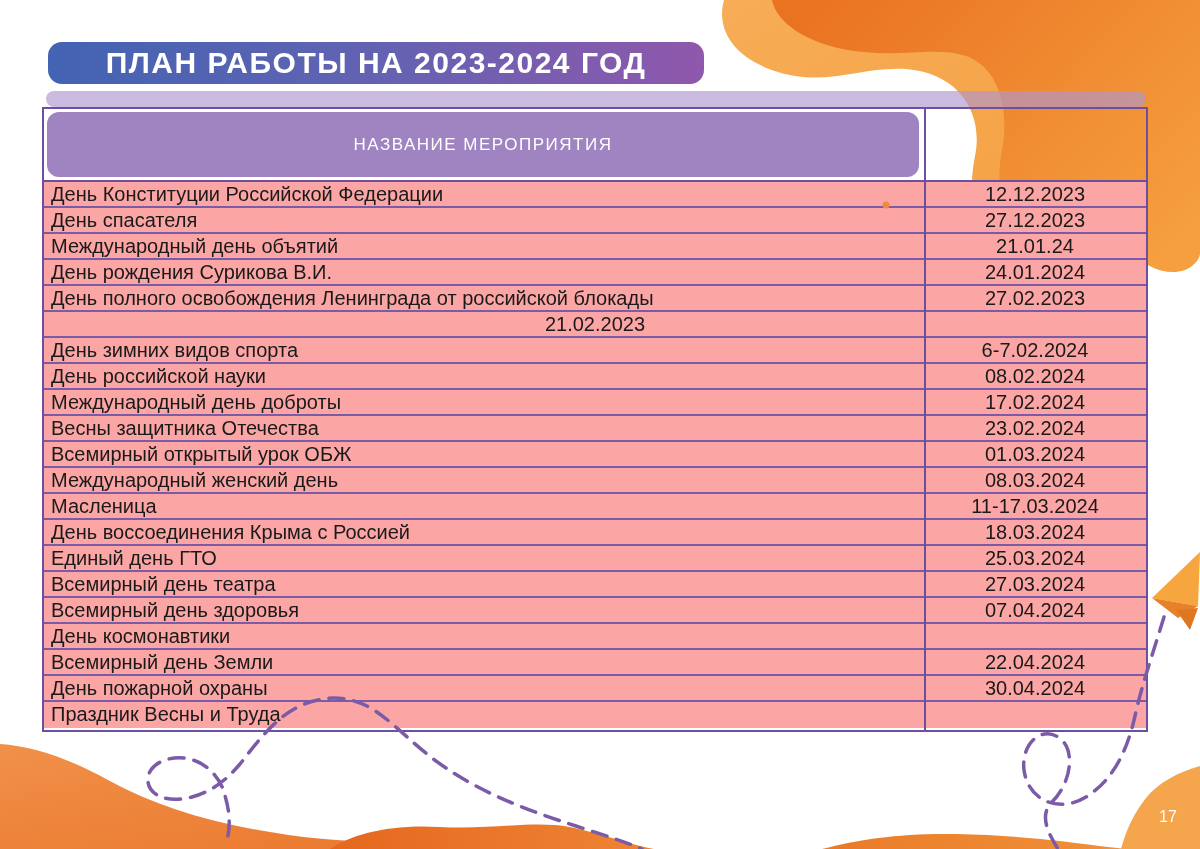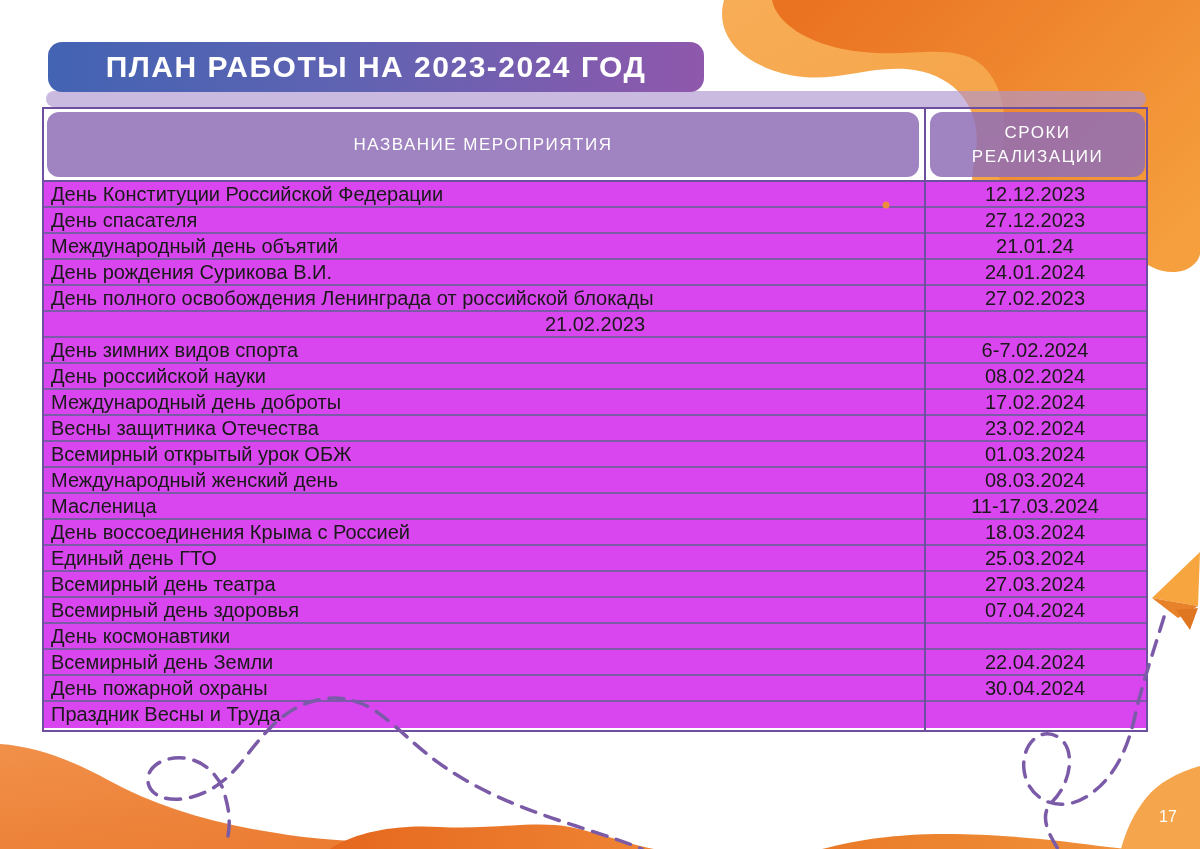--- a/index.html
+++ b/index.html
@@ -6,21 +6,21 @@
   html,body { width:1200px; height:849px; background:#ffffff; overflow:hidden;
               font-family:"Liberation Sans", sans-serif; }
   #slide { position:relative; width:1200px; height:849px; background:#ffffff; overflow:hidden; }
 
   
   #bg-decor  { position:absolute; inset:0; z-index:0; pointer-events:none; }
   #fg-decor  { position:absolute; inset:0; z-index:3; pointer-events:none; }
 
   
   #title-bar {
-    position:absolute; left:48px; top:42px; width:656px; height:50px; z-index:2;
+    position:absolute; left:48px; top:42px; width:656px; height:42px; z-index:2;
     border-radius:14px;
     background:linear-gradient(90deg,#4363b3 0%, #5f63b2 45%, #8f58ac 100%);
     display:flex; align-items:center; justify-content:center;
   }
   #title-bar .ttl {
     color:#ffffff; font-size:30px; font-weight:bold; letter-spacing:1.5px; white-space:nowrap;
   }
 
   
   #table-backcard {
@@ -43,21 +43,21 @@
   .header-card {
     position:absolute; top:3px; height:65px; border-radius:12px;
     background:rgba(143,111,183,0.85);
     display:flex; align-items:center; justify-content:center; text-align:center;
     color:#ffffff; font-size:17px; letter-spacing:1.5px; line-height:24px;
   }
   #header-card-name { left:3px;  width:872px; }
   #header-card-date { left:886px; width:215px; padding:0 20px; }
 
   #rows { position:relative; background:#ffffff; }
-  .row { display:flex; height:26px; border-bottom:2px solid #7b5ba8; background:#d946ef; }
+  .row { display:flex; height:26px; border-bottom:2px solid #7b5ba8; background:#fca5a5; }
   .row:last-child { border-bottom:none;flex-direction:column; }
   .row .name {
     flex:0 0 880px; padding-left:7px; font-size:20px; color:#1a1a1a;
     line-height:24px; white-space:nowrap; overflow:hidden;
   }
   .row .date {
     flex:1; text-align:center; font-size:20px; color:#1a1a1a; line-height:24px; white-space:nowrap;
   }
 
   
@@ -112,21 +112,20 @@
 
   <div id="title-bar">
     <span class="ttl">ПЛАН РАБОТЫ НА 2023-2024 ГОД</span>
   </div>
 
   <div id="table-backcard"></div>
 
   <div id="table-frame">
     <div id="header-row">
       <div class="header-card" id="header-card-name">НАЗВАНИЕ  МЕРОПРИЯТИЯ</div>
-      <div class="header-card" id="header-card-date">СРОКИ РЕАЛИЗАЦИИ</div>
     </div>
     <div id="rows">
         <div class="row">
           <div class="name">День Конституции Российской Федерации</div>
           <div class="date">12.12.2023</div>
         </div>
         <div class="row">
           <div class="name">День спасателя</div>
           <div class="date">27.12.2023</div>
         </div>

